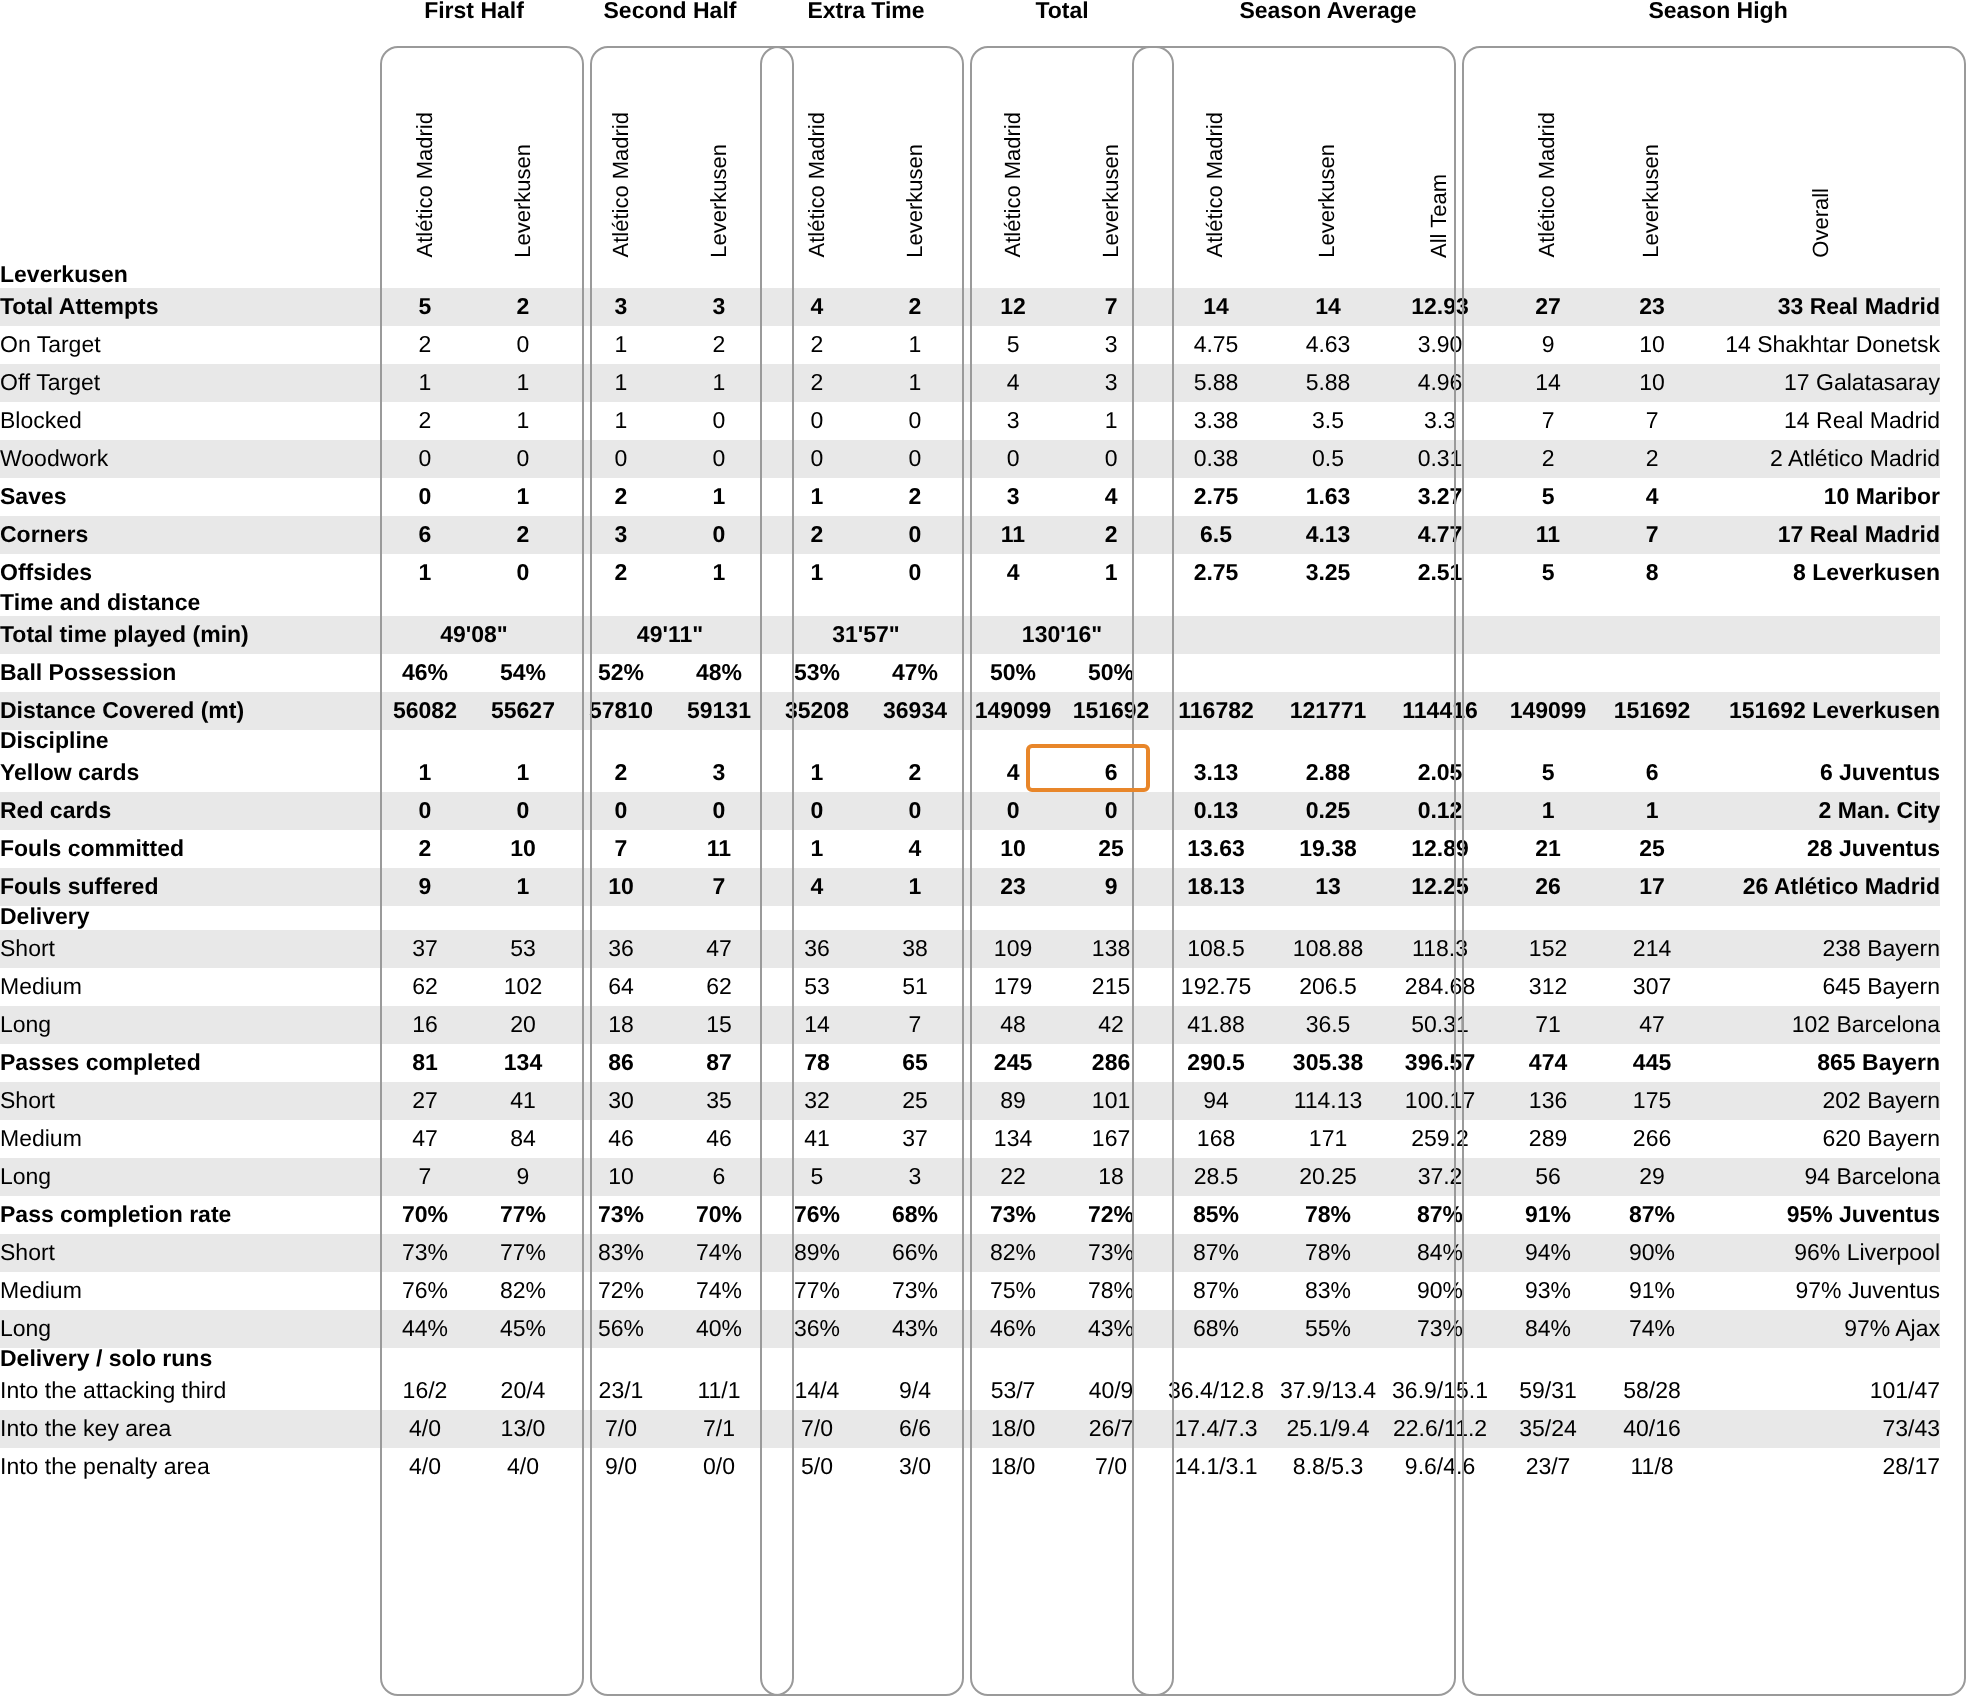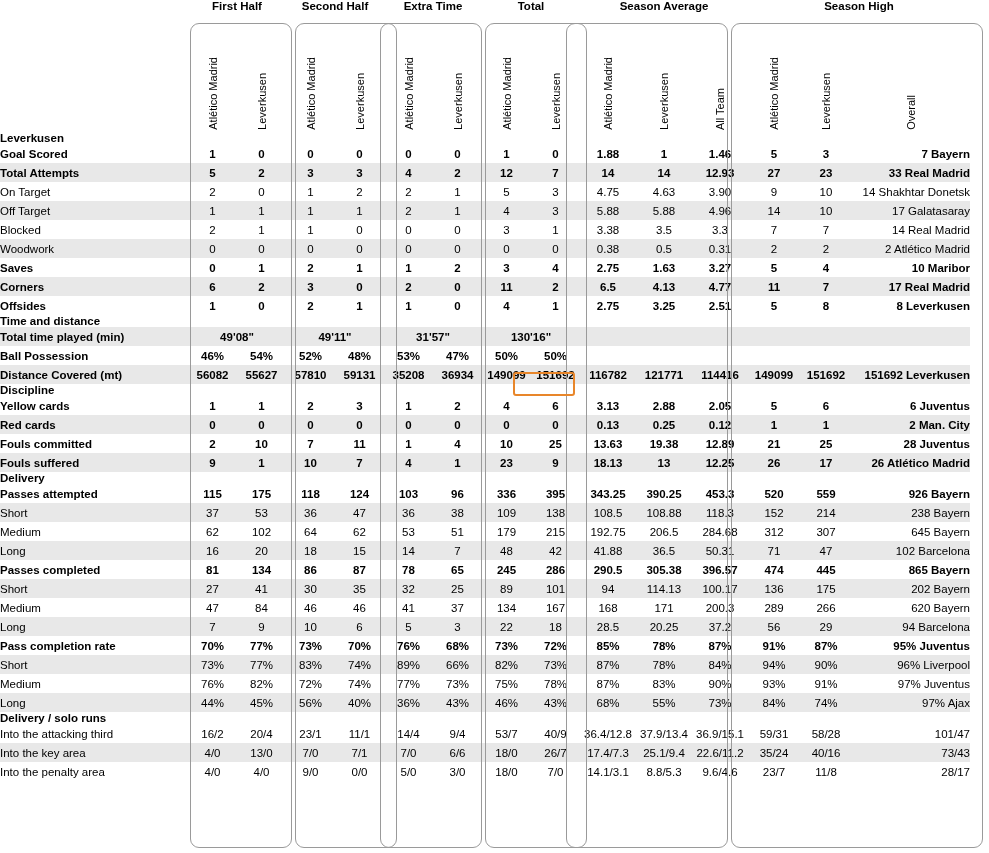--- a/index.html
+++ b/index.html
@@ -102,37 +102,20 @@
         <td class="vhead"><span class="vtxt">Atlético Madrid</span></td>
         <td class="vhead"><span class="vtxt">Leverkusen</span></td>
         <td class="vhead"><span class="vtxt">Overall</span></td>
       </tr>
     </thead>
 
     <tbody id="tbody">
         <tr class="plain">
           <td class="sect" colspan="15">Leverkusen</td>
         </tr>
-        <tr class="plain bold">
-          <td class="rowlabel">Goal Scored</td>
-          <td class="num">1</td>
-          <td class="num">0</td>
-          <td class="num">0</td>
-          <td class="num">0</td>
-          <td class="num">0</td>
-          <td class="num">0</td>
-          <td class="num">1</td>
-          <td class="num">0</td>
-          <td class="num">1.88</td>
-          <td class="num">1</td>
-          <td class="num">1.46</td>
-          <td class="num">5</td>
-          <td class="num">3</td>
-          <td class="overall">7 Bayern</td>
-        </tr>
         <tr class="shade bold">
           <td class="rowlabel">Total Attempts</td>
           <td class="num">5</td>
           <td class="num">2</td>
           <td class="num">3</td>
           <td class="num">3</td>
           <td class="num">4</td>
           <td class="num">2</td>
           <td class="num">12</td>
           <td class="num">7</td>
@@ -374,37 +357,20 @@
           <td class="num">18.13</td>
           <td class="num">13</td>
           <td class="num">12.25</td>
           <td class="num">26</td>
           <td class="num">17</td>
           <td class="overall">26 Atlético Madrid</td>
         </tr>
         <tr class="plain">
           <td class="sect" colspan="15">Delivery</td>
         </tr>
-        <tr class="plain bold">
-          <td class="rowlabel">Passes attempted</td>
-          <td class="num">115</td>
-          <td class="num">175</td>
-          <td class="num">118</td>
-          <td class="num">124</td>
-          <td class="num">103</td>
-          <td class="num">96</td>
-          <td class="num">336</td>
-          <td class="num">395</td>
-          <td class="num">343.25</td>
-          <td class="num">390.25</td>
-          <td class="num">453.3</td>
-          <td class="num">520</td>
-          <td class="num">559</td>
-          <td class="overall">926 Bayern</td>
-        </tr>
         <tr class="shade ">
           <td class="rowlabel">Short</td>
           <td class="num">37</td>
           <td class="num">53</td>
           <td class="num">36</td>
           <td class="num">47</td>
           <td class="num">36</td>
           <td class="num">38</td>
           <td class="num">109</td>
           <td class="num">138</td>
@@ -488,21 +454,21 @@
           <td class="num">47</td>
           <td class="num">84</td>
           <td class="num">46</td>
           <td class="num">46</td>
           <td class="num">41</td>
           <td class="num">37</td>
           <td class="num">134</td>
           <td class="num">167</td>
           <td class="num">168</td>
           <td class="num">171</td>
-          <td class="num">200.3</td>
+          <td class="num">259.2</td>
           <td class="num">289</td>
           <td class="num">266</td>
           <td class="overall">620 Bayern</td>
         </tr>
         <tr class="shade ">
           <td class="rowlabel">Long</td>
           <td class="num">7</td>
           <td class="num">9</td>
           <td class="num">10</td>
           <td class="num">6</td>

